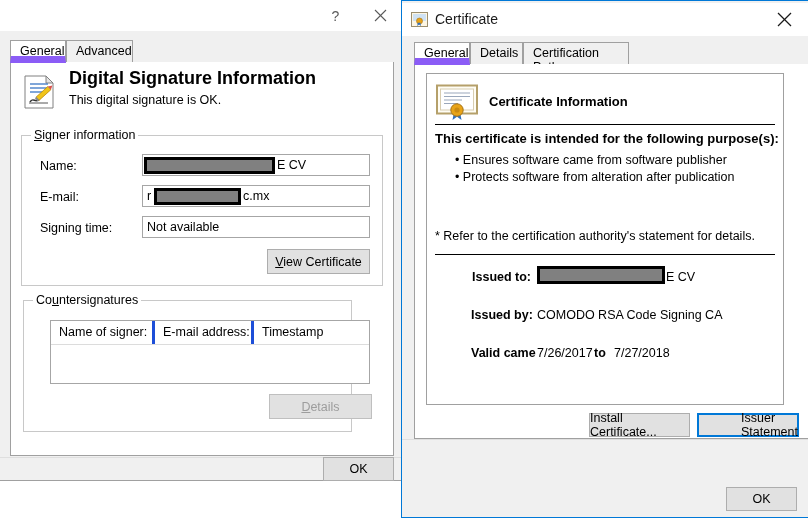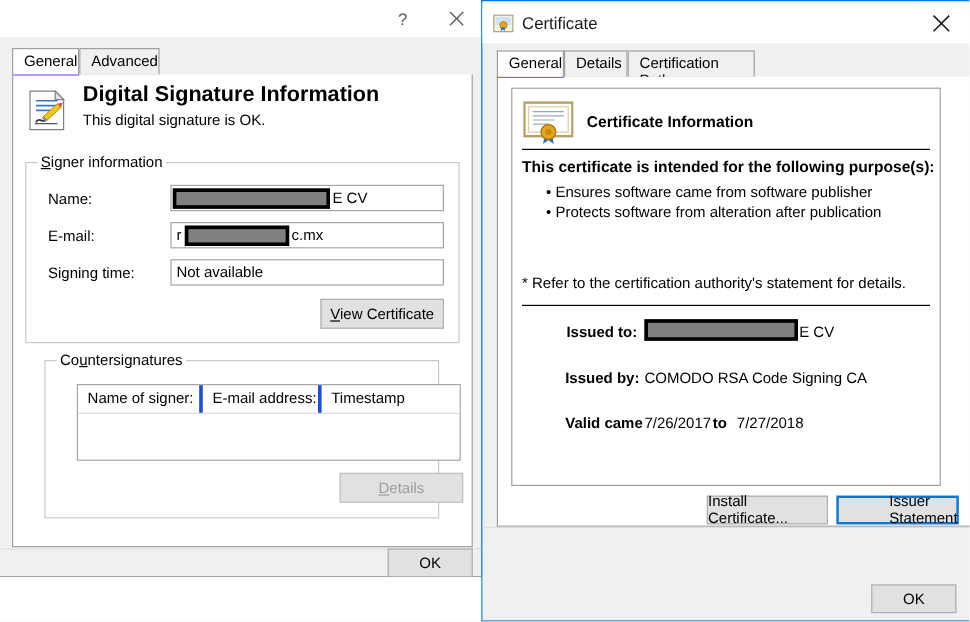--- a/index.html
+++ b/index.html
@@ -52,21 +52,21 @@
     position: absolute; top: 0; height: 23px;
     box-sizing: border-box;
     font-size: 12.5px; color: #000;
     padding: 3px 9px 0 9px;
     border: 1px solid #a0a0a0;
     background: #f0f0f0;
     cursor: default;
   }
   .tab.active {
     background: #ffffff;
-    border-bottom: 1px solid #8b5cf6;
+    border-bottom: 7px solid #8b5cf6;
     z-index: 3;
   }
   .dsd-panel {
     position: absolute; left: 10px; top: 62px;
     width: 384px; height: 394px;
     background: #ffffff;
     border: 1px solid #a0a0a0;
     border-top: none;
     box-sizing: border-box;
   }
@@ -300,21 +300,21 @@
         <div class="fld-label" style="left:18px; top:85px;">Signing time:</div>
         <div class="fld-box" style="left:120px; top:80px; width:228px; height:22px;">
           <span style="left:4px;">Not available</span>
         </div>
 
         <div class="btn" style="left:245px; top:113px; width:103px; height:25px;">
           <span><span class="u">V</span><span>iew Certificate</span></span>
         </div>
       </div>
 
-      <div class="group" style="left:26px; top:238px; width:329px; height:132px;">
+      <div class="group" style="left:12px; top:238px; width:329px; height:132px;">
         <div class="group-label"><span>Co</span><span class="u">u</span><span>ntersignatures</span></div>
 
         <div class="cs-list" style="left:26px; top:19px; width:320px; height:64px;">
           <div class="cs-head">
             <div class="cs-col" style="left:0; width:104px;">Name of signer:</div>
             <div class="cs-col" style="left:104px; width:99px;">E-mail address:</div>
             <div class="cs-col last" style="left:203px; width:115px;">Timestamp</div>
           </div>
         </div>
 

